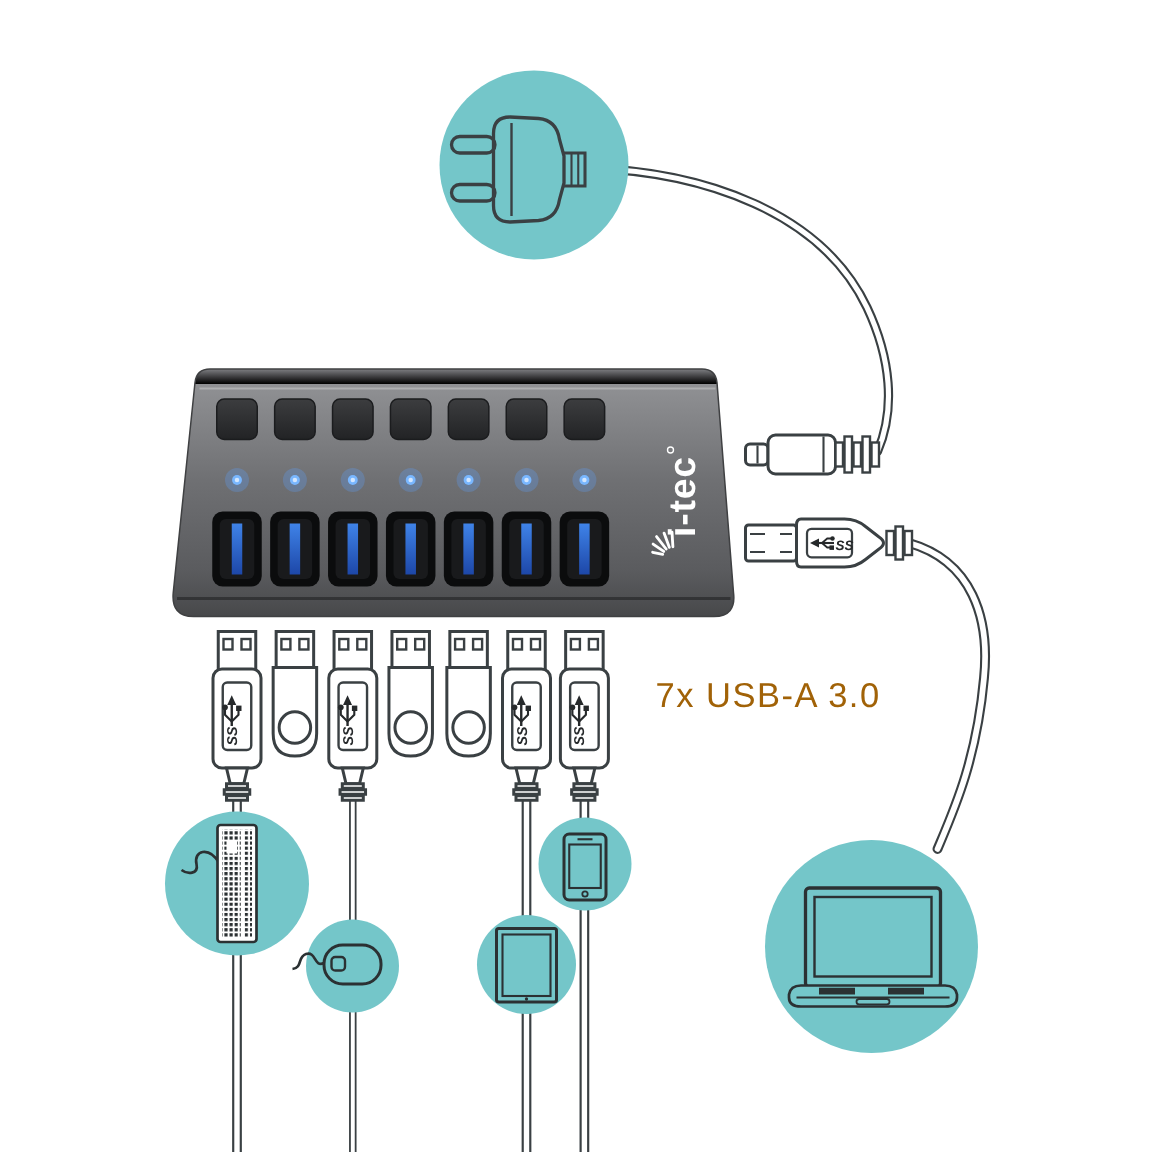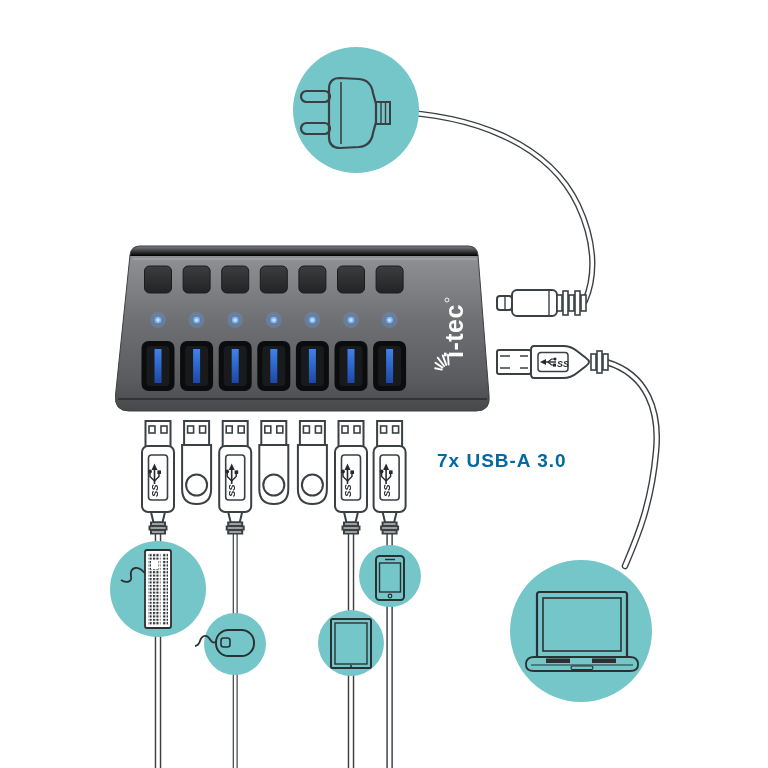--- a/index.html
+++ b/index.html
@@ -1,20 +1,20 @@
 <!DOCTYPE html>
 <html><head>
 <meta charset="utf-8">
 <style>
   html,body{margin:0;padding:0;background:#fff;}
   .stage{position:relative;width:768px;height:768px;background:#ffffff;overflow:hidden;
          font-family:"Liberation Sans",sans-serif;}
   #scene{position:absolute;left:0;top:0;}
-  .caption{position:absolute;left:437px;top:450px;font-size:19px;letter-spacing:1px;
-           color:#0369a1;font-weight:700;white-space:nowrap;}
+  .caption{position:absolute;left:437px;top:450px;font-size:23px;letter-spacing:1px;
+           color:#a16207;font-weight:400;white-space:nowrap;}
   text{font-family:"Liberation Sans",sans-serif;}
 </style>
 </head>
 <body>
 
 <div class="stage">
 <svg id="scene" width="768" height="768" viewBox="0 0 768 768">
   <defs>
     <linearGradient id="hubGrad" x1="0" y1="0" x2="0" y2="1">
       <stop offset="0" stop-color="#7e7f83"></stop>

